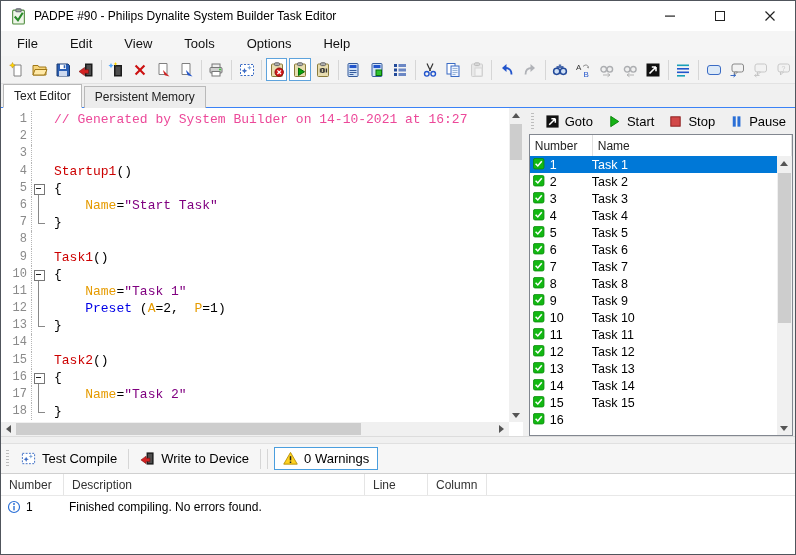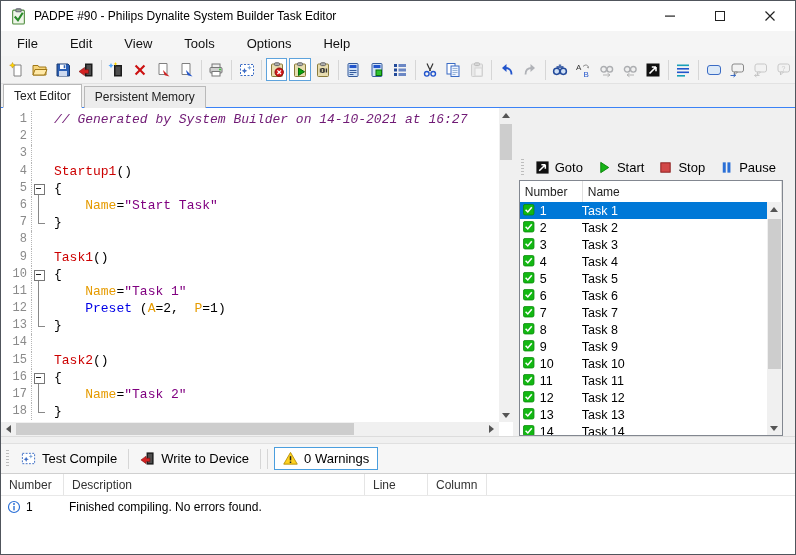--- a/index.html
+++ b/index.html
@@ -37,39 +37,39 @@
   .codeline{display:flex;height:17.2px;line-height:17px;font-family:"Liberation Mono","DejaVu Sans Mono",monospace;font-size:13px;white-space:pre;}
   .ln{flex:0 0 26px;text-align:right;padding-right:4px;color:#8a8a8a;font-size:12px;border-right:1px dotted #b5b5b5;}
   .fold{position:relative;flex:0 0 16px;}
   .fbox{position:absolute;left:2px;top:4px;width:9px;height:9px;border:1px solid #777;background:#fff;z-index:1;}
   .fbox::after{content:"";position:absolute;left:1px;top:3px;width:5px;height:1px;background:#222;}
   .ftail{position:absolute;left:6px;top:14px;bottom:0;width:1px;background:#888;}
   .fline{position:absolute;left:6px;top:0;bottom:0;width:1px;background:#888;}
   .fendv{position:absolute;left:6px;top:0;height:9px;width:1px;background:#888;}
   .fendh{position:absolute;left:6px;top:9px;width:7px;height:1px;background:#888;}
   .code{padding-left:6px;}
-  .c-comment{color:#701a75;font-style:italic;} .c-task{color:#cc0000;} .c-name{color:#e69b00;}
+  .c-comment{color:#ec4899;} .c-task{color:#cc0000;} .c-name{color:#e69b00;}
   .c-str{color:#800080;} .c-kw{color:#0000e6;} .c-plain{color:#000;}
 
   
   .vscroll{position:absolute;top:0;right:0;bottom:14px;width:14px;background:#f0f0f0;}
   .hscroll{position:absolute;left:0;right:14px;bottom:0;height:14px;background:#f0f0f0;}
   .sbtn{position:absolute;width:14px;height:14px;display:flex;align-items:center;justify-content:center;}
   .tri{width:0;height:0;border:4px solid transparent;}
   .tri.up{border-bottom:5px solid #555;border-top:none;}
   .tri.down{border-top:5px solid #555;border-bottom:none;}
   .tri.left{border-right:5px solid #555;border-left:none;}
   .tri.right{border-left:5px solid #555;border-right:none;}
   .vthumb{position:absolute;left:1px;width:12px;background:#cdcdcd;}
   .hthumb{position:absolute;top:1px;height:12px;background:#cdcdcd;}
 
   .vsplit{flex:0 0 6px;background:#f0f0f0;}
 
   
-  .rpanel{flex:0 0 232px;display:flex;flex-direction:column;background:#f0f0f0;padding-right:12px;margin-top:46px;}
+  .rpanel{flex:0 0 232px;display:flex;flex-direction:column;background:#f0f0f0;padding-right:2px;}
   .rtoolbar{height:26px;display:flex;align-items:center;}
   .rbtn{display:flex;align-items:center;gap:5px;padding:2px 7px;font-size:13px;color:#000;}
   .ricon{width:15px;height:15px;flex:0 0 auto;}
   .rlist{flex:1 1 auto;border:1px solid #828790;background:#fff;position:relative;overflow:hidden;}
   .lheader{height:21px;display:flex;border-bottom:1px solid #e0e0e0;background:#fff;font-size:12px;color:#222;}
   .lh{display:flex;align-items:center;padding-left:5px;border-right:1px solid #e0e0e0;}
   .lh0{flex:0 0 57px;} .lh1{flex:1 1 auto;}
   .trows{position:absolute;top:21px;left:0;right:15px;bottom:0;overflow:hidden;}
   .trow{height:17px;display:flex;align-items:center;font-size:12.5px;color:#000;}
   .trow.sel{background:#0078d7;color:#fff;}

